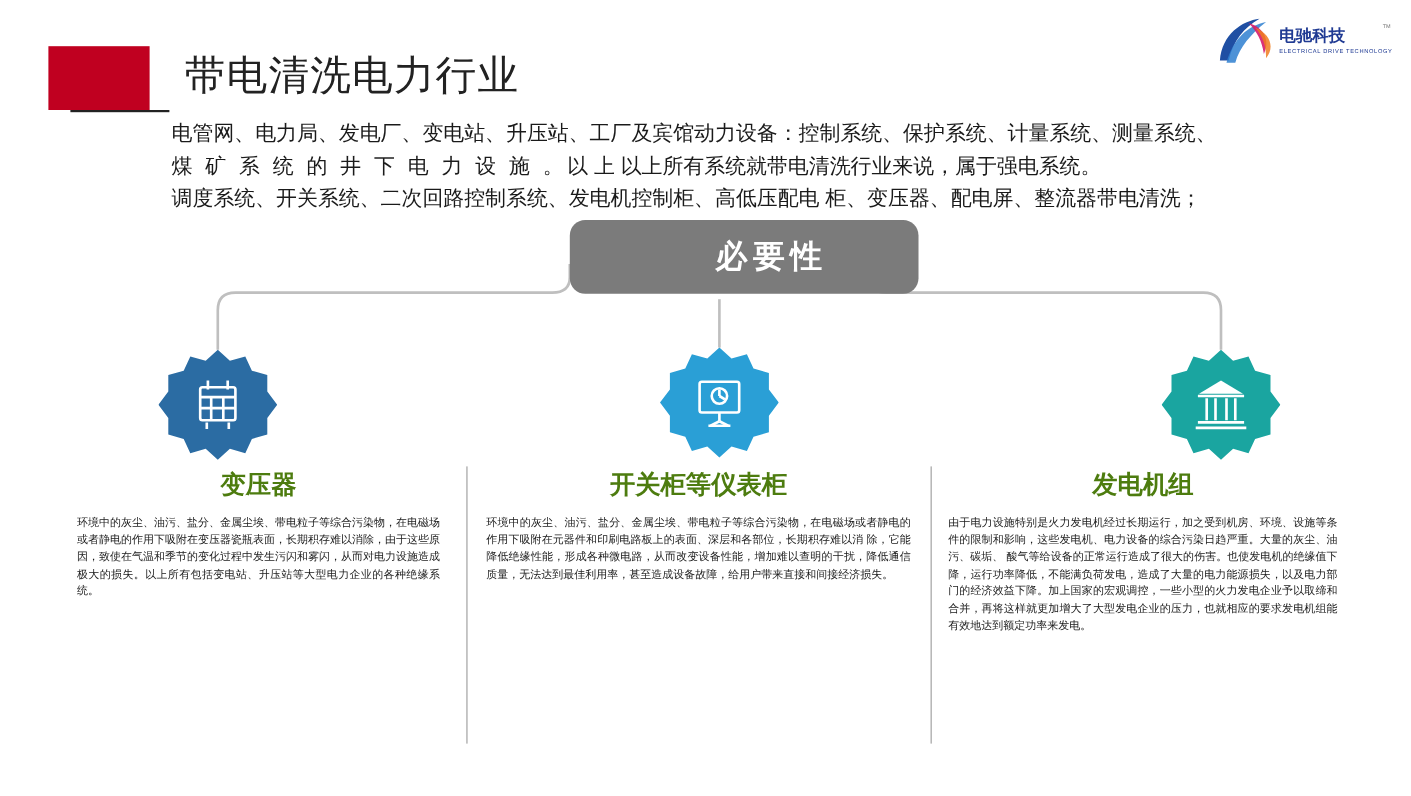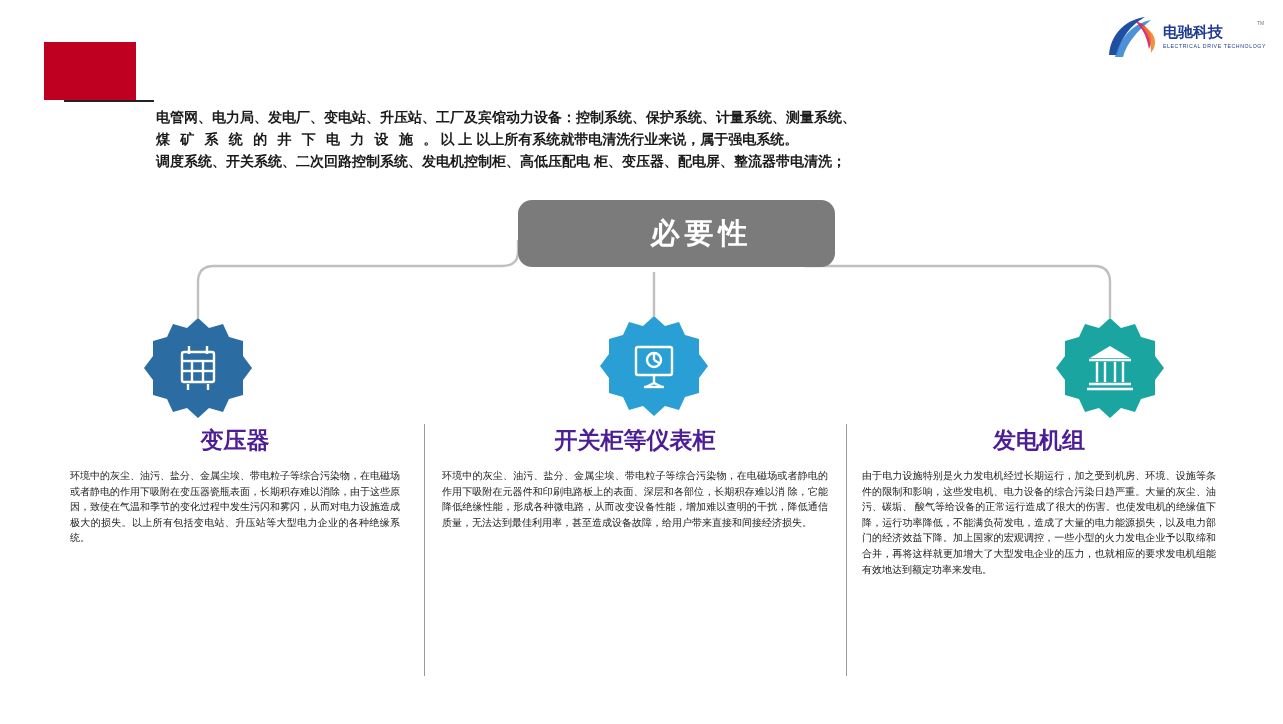--- a/index.html
+++ b/index.html
@@ -55,25 +55,24 @@
     letter-spacing: 1px;
     white-space: nowrap;
   }
 
   
   .intro {
     position: absolute;
     left: 156px;
     top: 107px;
     width: 1070px;
-    font-size: 14px;
+    font-size: 19px;
     line-height: 1.56;
     color: #1a1a1a;
     text-align: justify;
-    font-weight: bold;
   }
   .intro div { white-space: nowrap; }
   .intro .spread {
     letter-spacing: 3.2px;
   }
 
   
   .connectors {
     position: absolute;
     left: 0;
@@ -117,21 +116,21 @@
   .badge-3 { left: 1056px; top: 316px; }
 
   
   .col {
     position: absolute;
     top: 425px;
   }
   .col-head {
     font-size: 23px;
     font-weight: bold;
-    color: #4c1d95;
+    color: #4d7c0f;
     text-align: center;
     margin-bottom: 12px;
     white-space: nowrap;
   }
   .col-body {
     font-size: 10px;
     line-height: 1.56;
     color: #1a1a1a;
     text-align: justify;
   }
@@ -161,20 +160,21 @@
         <path d="M40 14 C 54 20, 58 32, 50 42 C 50 30, 47 22, 40 14 Z" fill="#f07c1f" opacity="0.85"></path>
       </g>
       <text x="62" y="26" font-family="'Liberation Sans', sans-serif" font-size="15" font-weight="bold" fill="#1f3a93">电驰科技</text>
       <text x="62" y="37" font-family="'Liberation Sans', sans-serif" font-size="5.2" fill="#1f3a93" letter-spacing="0.6">ELECTRICAL DRIVE TECHNOLOGY</text>
       <text x="156" y="14" font-family="'Liberation Sans', sans-serif" font-size="5" fill="#777">TM</text>
     </svg>
   </div>
 
   <div class="title-square"></div>
   <div class="title-underline"></div>
+  <div class="slide-title">带电清洗电力行业</div>
 
   <div class="intro">
     <div>电管网、电力局、发电厂、变电站、升压站、工厂及宾馆动力设备：控制系统、保护系统、计量系统、测量系统、</div>
     <div><span class="spread">煤 矿 系 统 的 井 下 电 力 设 施 。</span><span>以 上 以上所有系统就带电清洗行业来说，属于强电系统。</span></div>
     <div>调度系统、开关系统、二次回路控制系统、发电机控制柜、高低压配电 柜、变压器、配电屏、整流器带电清洗；</div>
   </div>
 
   <svg class="connectors" xmlns="http://www.w3.org/2000/svg">
     <path d="M198 318 L198 282 Q198 266 214 266 L502 266 Q518 266 518 252 L518 240" fill="none" stroke="#bfbfbf" stroke-width="2.4"></path>
     <path d="M654 316 L654 272" fill="none" stroke="#bfbfbf" stroke-width="2.4"></path>

